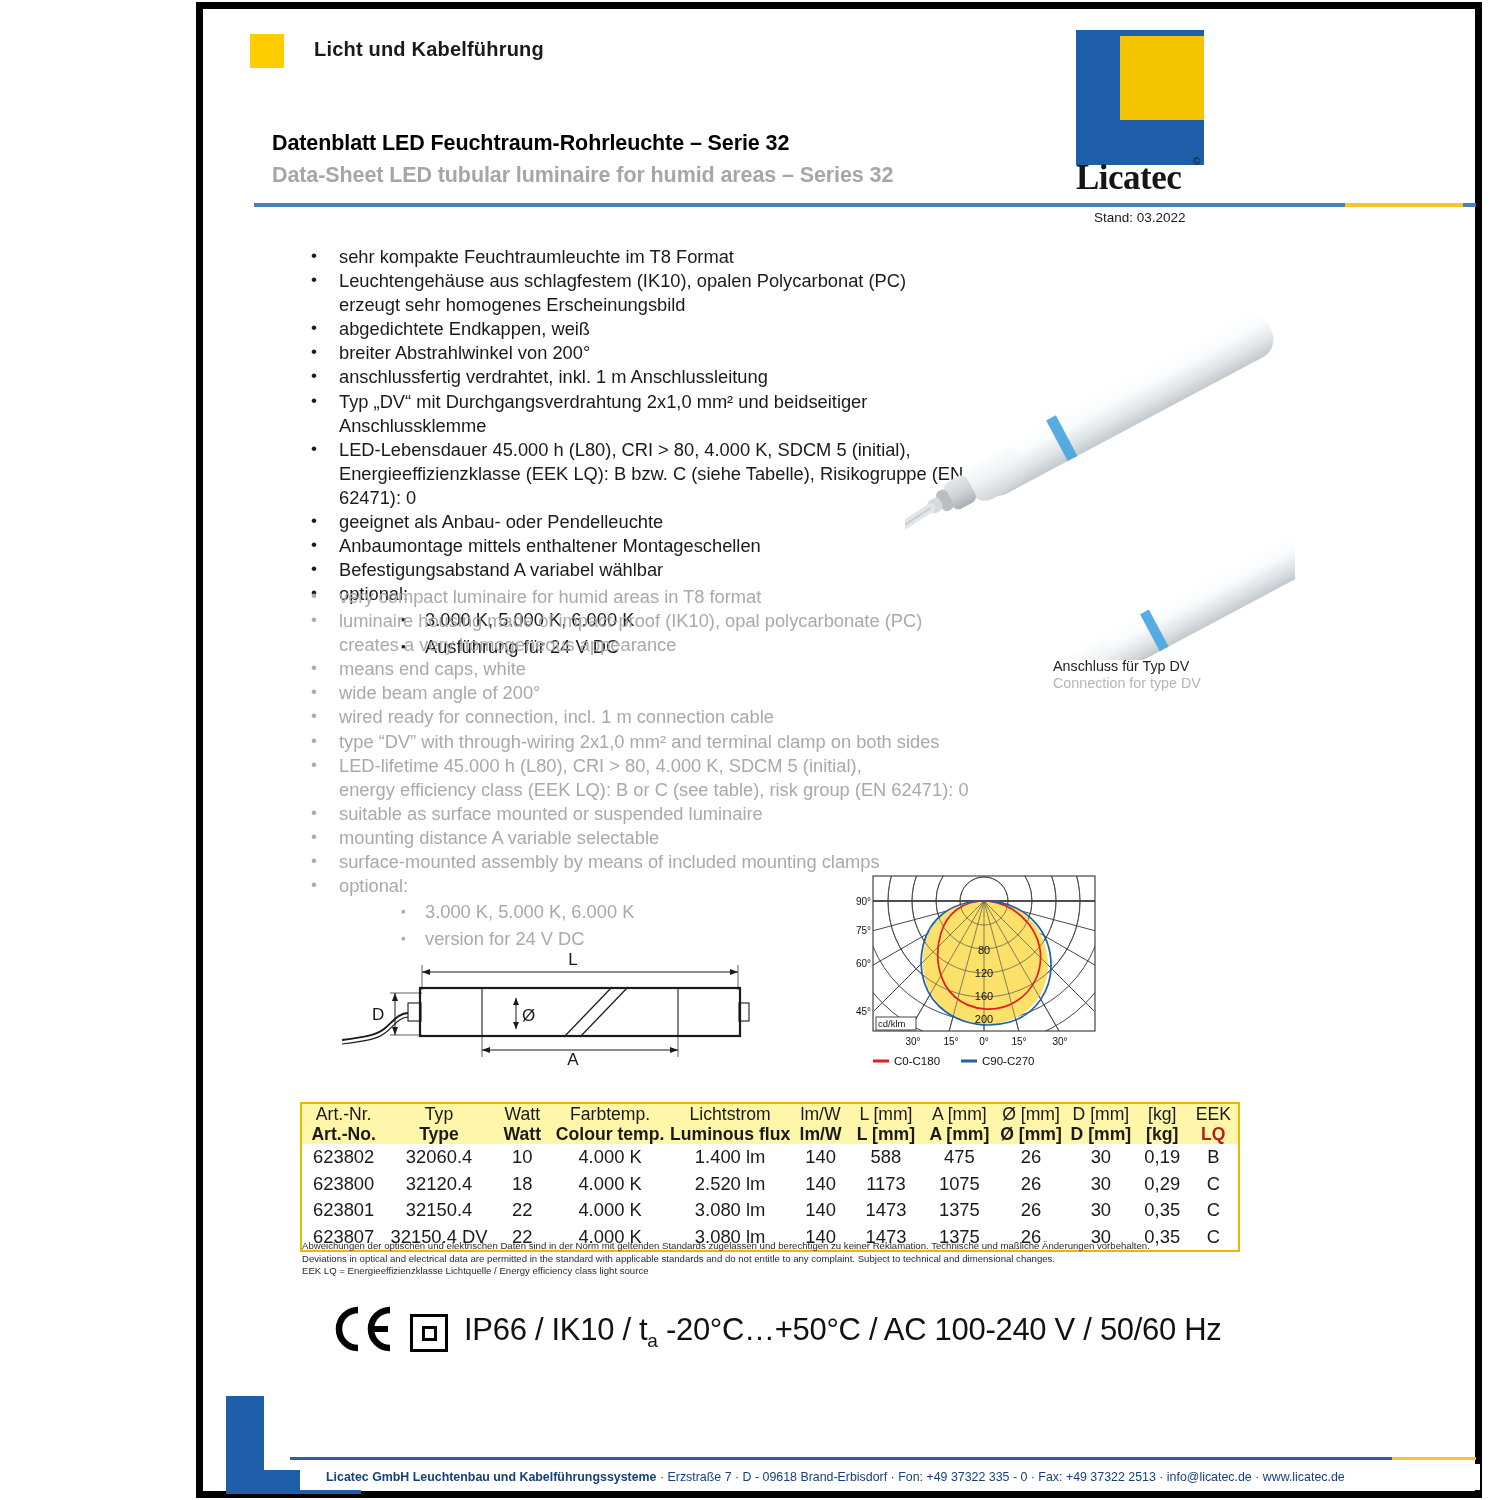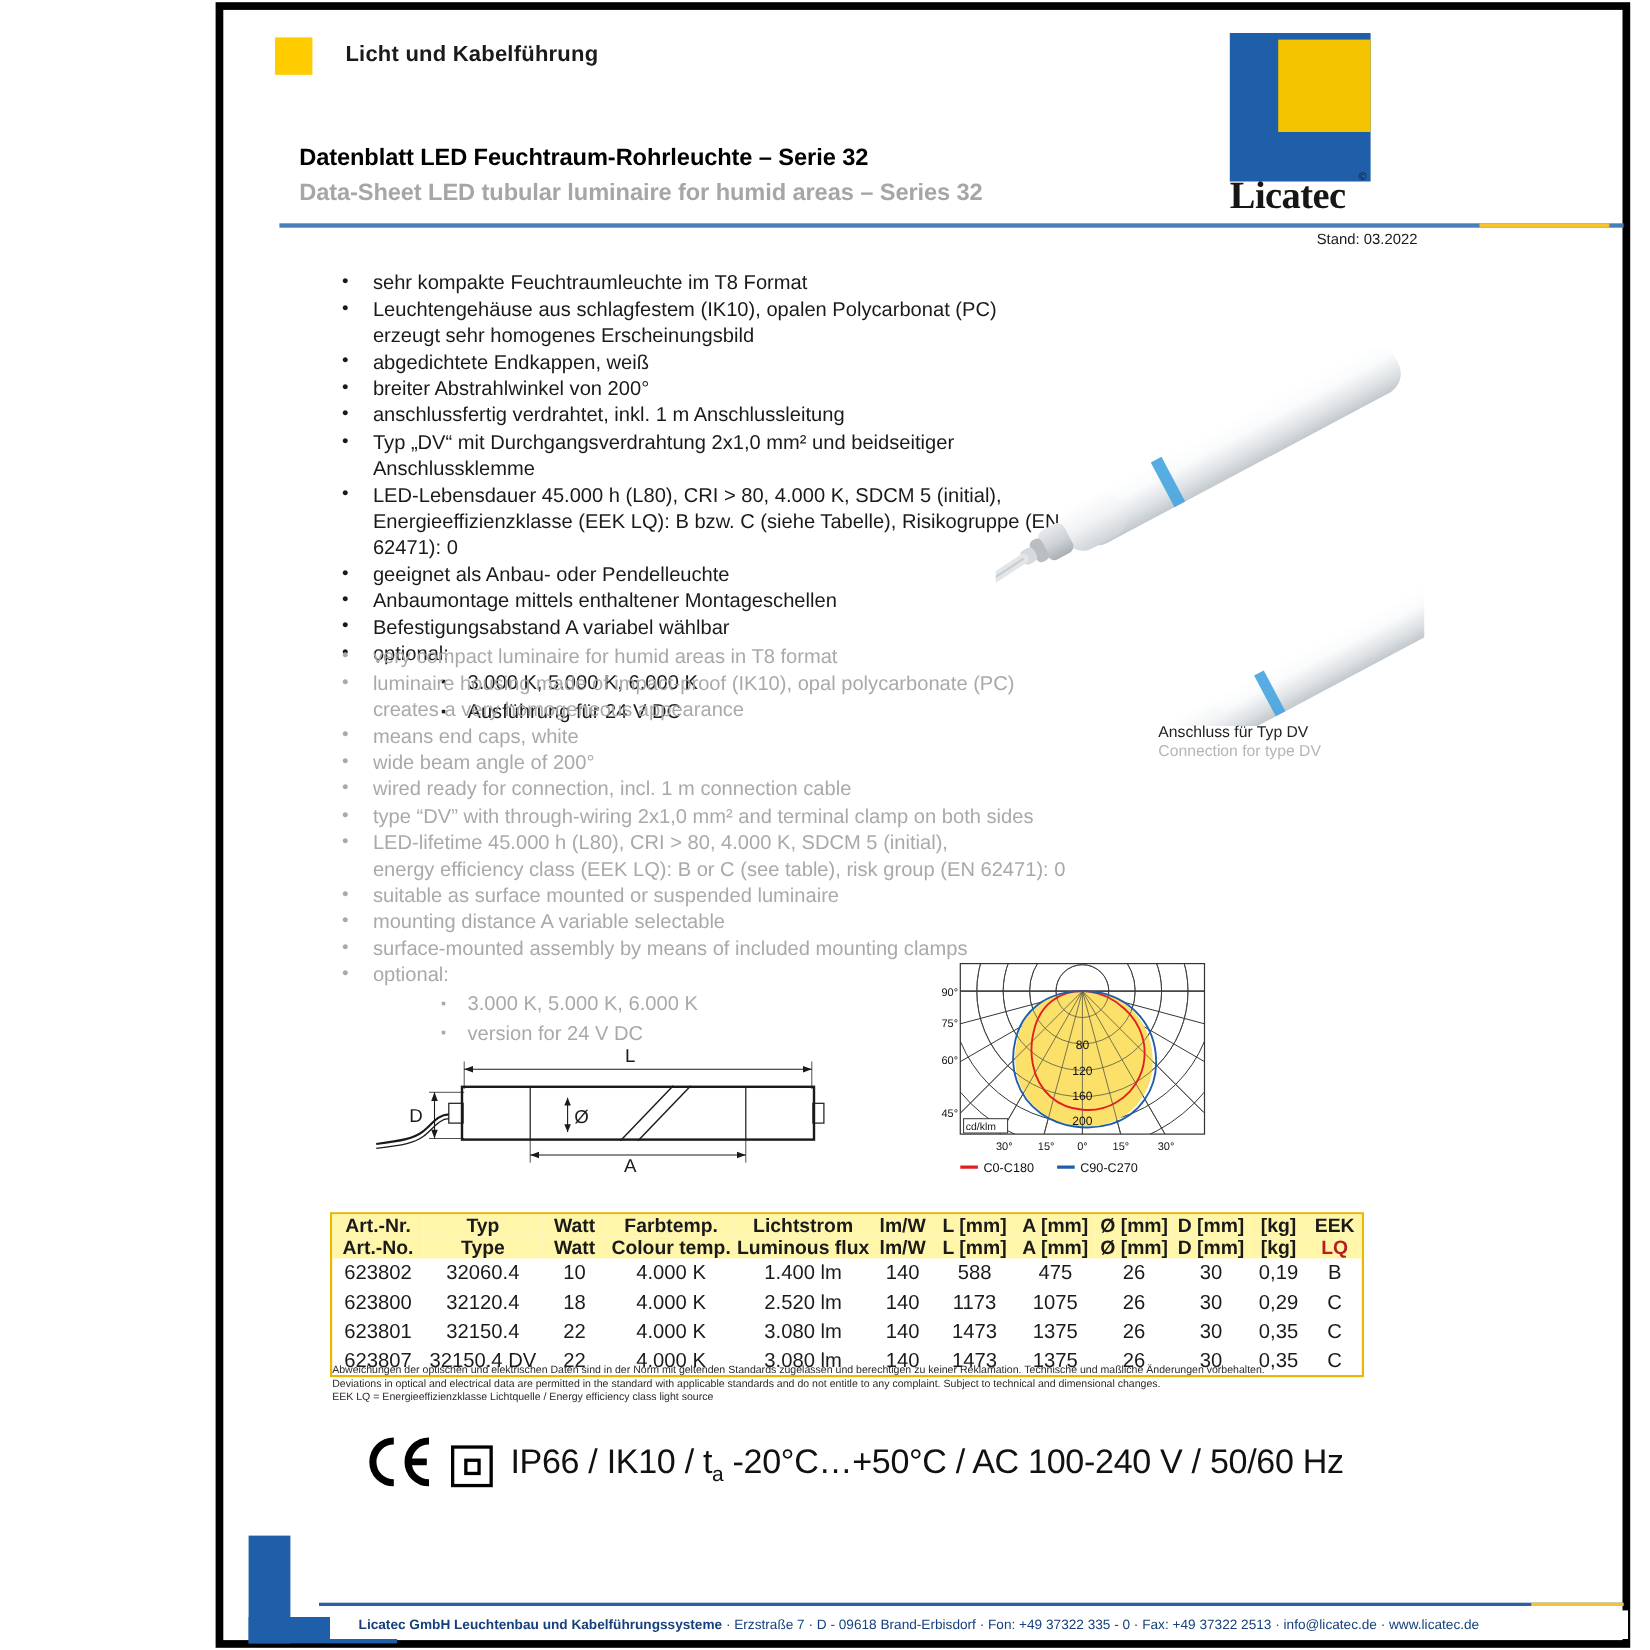--- a/index.html
+++ b/index.html
@@ -41,25 +41,25 @@
     position:absolute;left:272px;top:163px;
     font-size:21.5px;font-weight:bold;color:#a6a6a6;letter-spacing:-.1px;text-align:center;
   }
   .hdr-rule{
     position:absolute;left:254px;top:203px;width:1222px;height:4px;background:#4a7ebb;
   }
   .hdr-rule-yellow{
     position:absolute;left:1345px;top:203px;width:118px;height:4px;background:#F7C52B;
   }
   .stand{
-    position:absolute;left:1197px;top:210px;
+    position:absolute;left:1094px;top:210px;
     font-size:13.5px;color:#1a1a1a;
   }
   
-  .logo{position:absolute;left:1118px;top:30px;width:150px;height:170px;}
+  .logo{position:absolute;left:1076px;top:30px;width:150px;height:170px;}
   .logo-l{position:absolute;left:0;top:0;width:128px;height:135px;background:#1F5FA9;}
   .logo-yellow{position:absolute;left:44px;top:6px;width:84px;height:84px;background:#F5C400;}
   .logo-word{
     position:absolute;left:0px;top:128px;
     font-size:35px;font-weight:bold;color:#161616;letter-spacing:-.5px;
     font-family:"Liberation Serif", serif;
   }
   .logo-reg{
     position:absolute;left:117px;top:126px;font-size:10px;color:#161616;
   }
@@ -98,21 +98,21 @@
   
   .tbl-wrap{
     position:absolute;left:300px;top:1102px;width:940px;
     border:2.5px solid #E8B900;background:#fff;box-sizing:border-box;
   }
   table.spec{border-collapse:collapse;width:100%;table-layout:fixed;}
   table.spec th,table.spec td{
     padding:0;text-align:center;font-size:17.6px;color:#1a1a1a;
   }
   .thead-row{background:#FFF6A9;}
-  .th-de{font-weight:bold;font-size:17.3px;color:#000;padding-top:5px;padding-bottom:0px;line-height:20px;}
+  .th-de{font-weight:normal;font-size:17.3px;color:#000;padding-top:5px;padding-bottom:0px;line-height:20px;}
   .th-en{font-weight:bold;font-size:17.3px;color:#A8A8A8;padding-top:0px;padding-bottom:4px;line-height:20px;}
   .th-en.dark{color:#b91c1c;}
   table.spec tbody td{line-height:26.5px;font-size:18.4px;}
   .footnote{
     position:absolute;left:302px;top:1240px;width:930px;
     font-size:9.6px;line-height:12.6px;color:#2a2a2a;
   }
   
   .specline{
     position:absolute;left:330px;top:1296px;height:56px;

